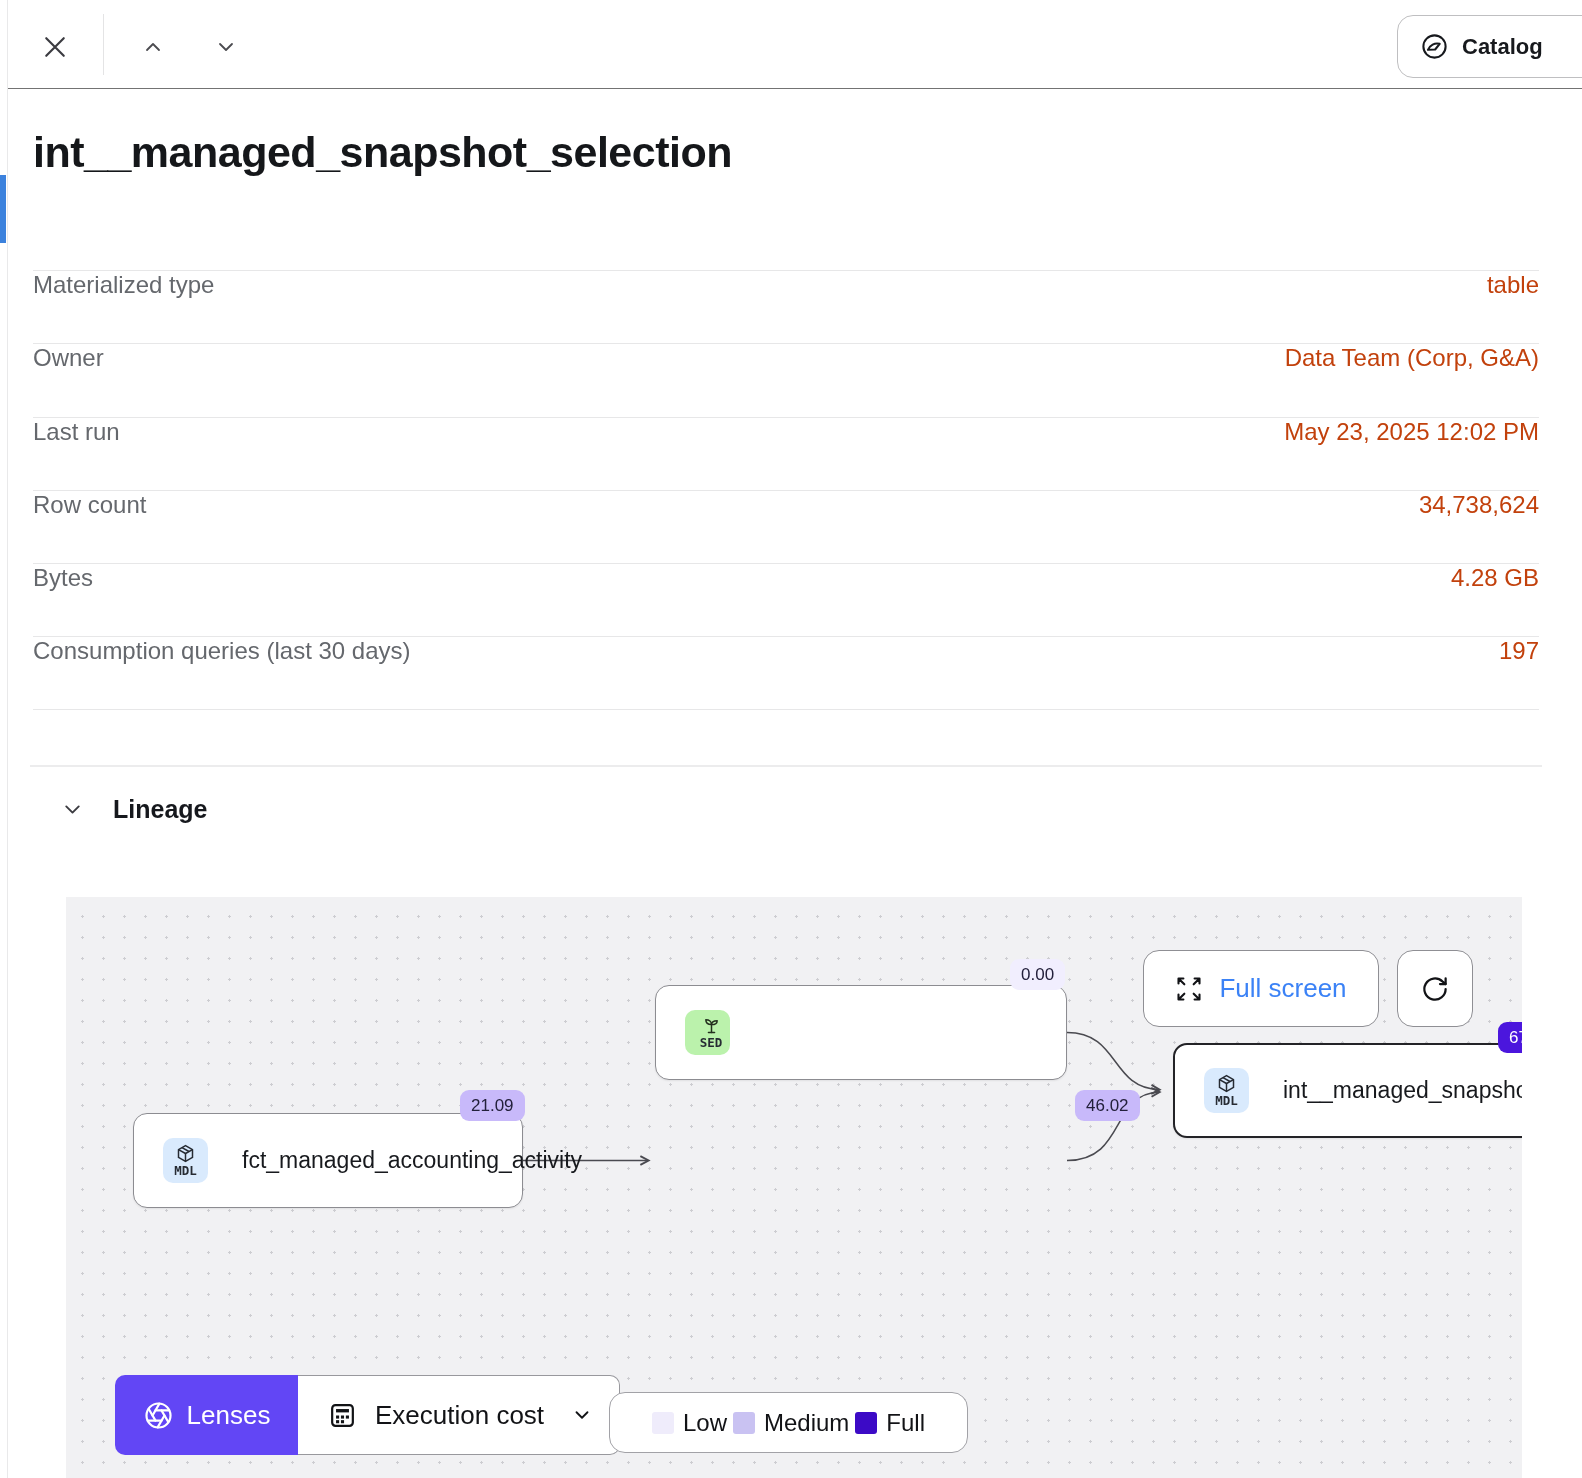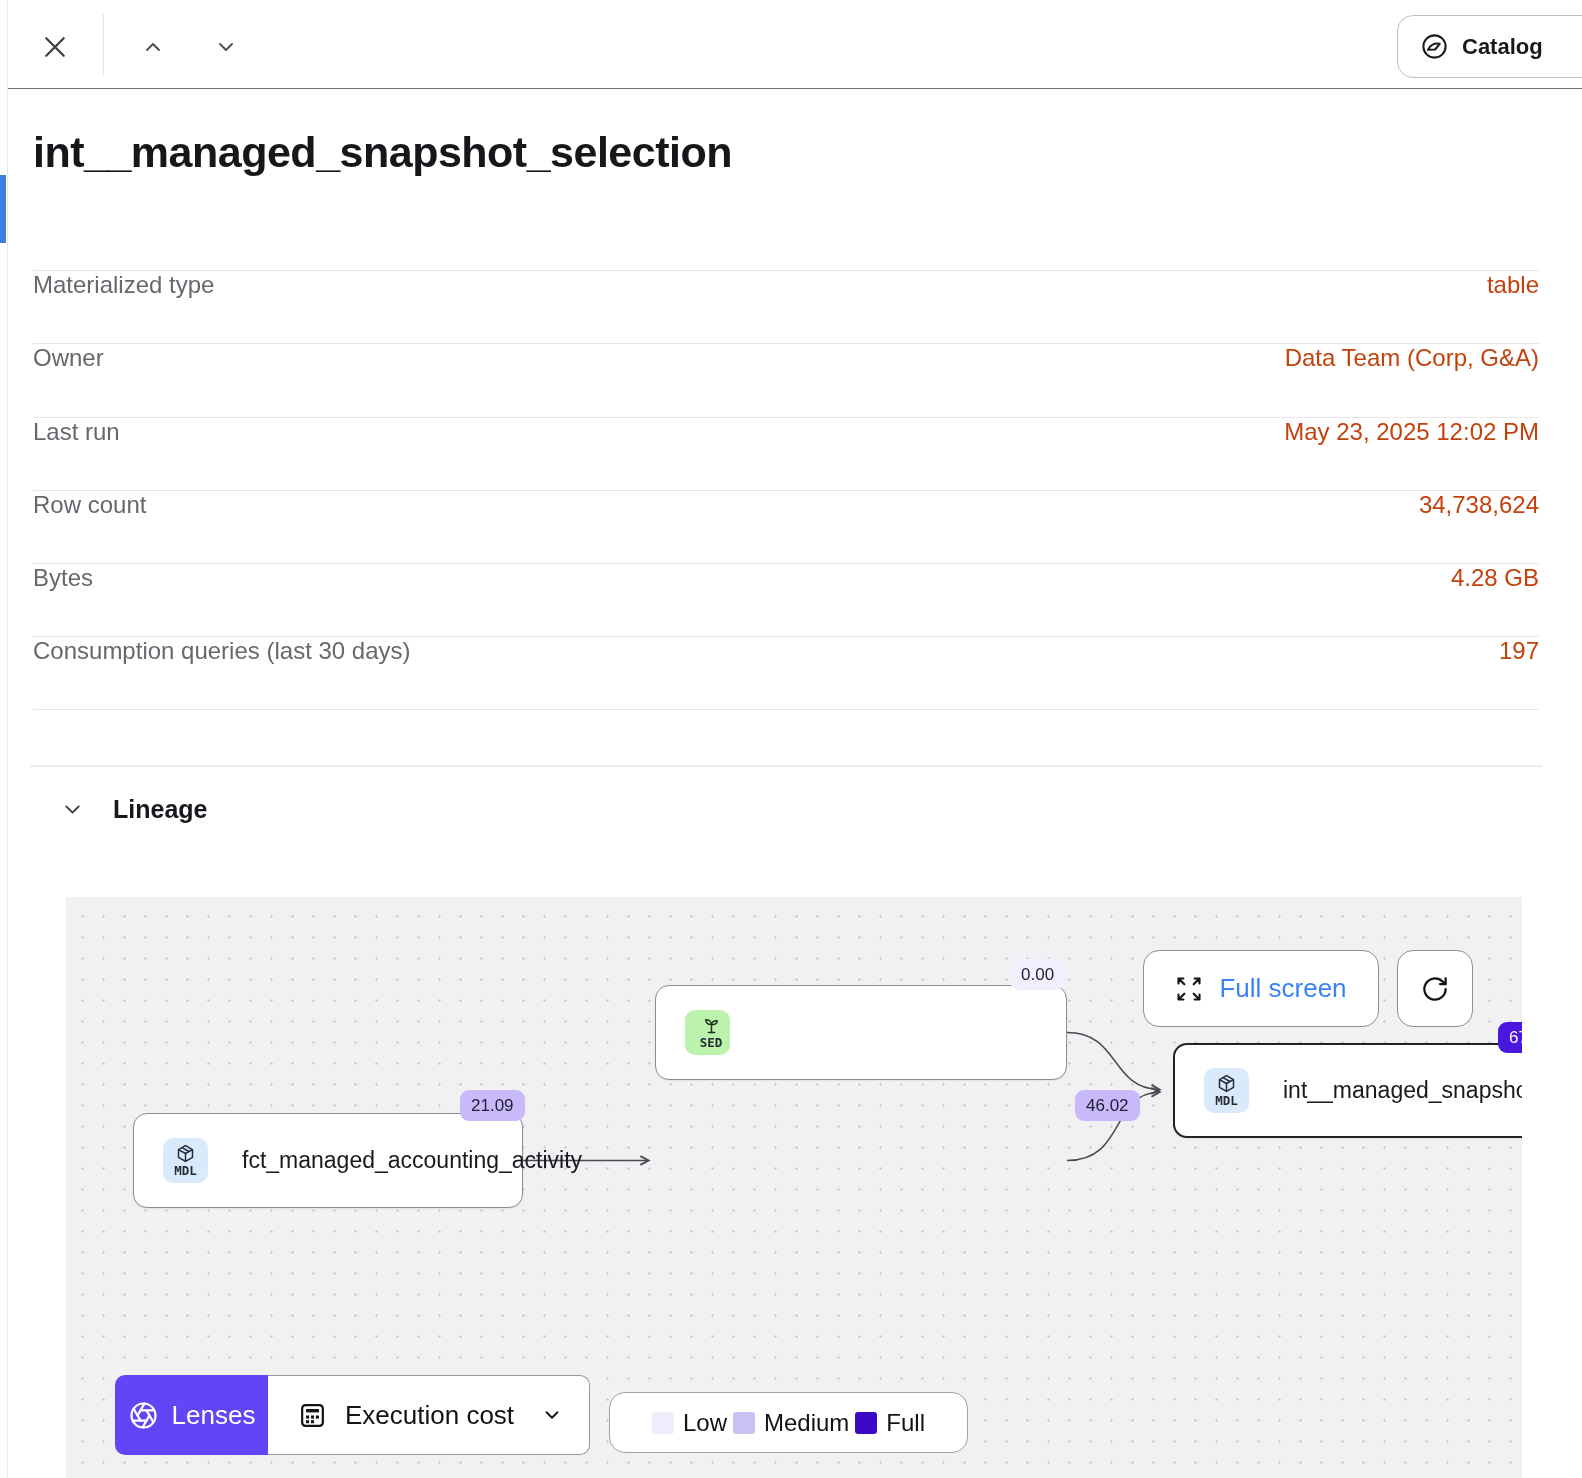--- a/index.html
+++ b/index.html
@@ -73,21 +73,21 @@
     position:absolute; background:#fff; border:1.5px solid #8f8f94; border-radius:16px;
     display:flex; align-items:center; justify-content:center; gap:16px; cursor:pointer; z-index:4;
     font-family:"Liberation Sans", sans-serif;
   }
   .fullscreen-btn { left:1077px; top:53px; width:236px; height:77px; }
   .fullscreen-btn span { font-size:26px; font-weight:400; color:#3b82f6; }
   .refresh-btn { left:1331px; top:53px; width:76px; height:77px; }
 
   .lenses-wrap { position:absolute; left:49px; top:478px; height:80px; display:flex; z-index:4; }
   .lenses-btn {
-    height:100%; width:153px; border:none; border-radius:10px 0 0 10px; cursor:pointer;
+    height:100%; width:183px; border:none; border-radius:10px 0 0 10px; cursor:pointer;
     display:flex; align-items:center; justify-content:center; gap:13px; color:#fff;
     font-family:"Liberation Sans", sans-serif;
   }
   .lenses-btn span { font-size:26px; font-weight:500; color:#fff; }
   .lens-select {
     height:100%; width:322px; background:#fff; border:1.5px solid #98989d; border-left:none;
     border-radius:0 10px 10px 0; cursor:pointer;
     display:flex; align-items:center; gap:17px; padding-left:29px;
     font-family:"Liberation Sans", sans-serif;
   }

